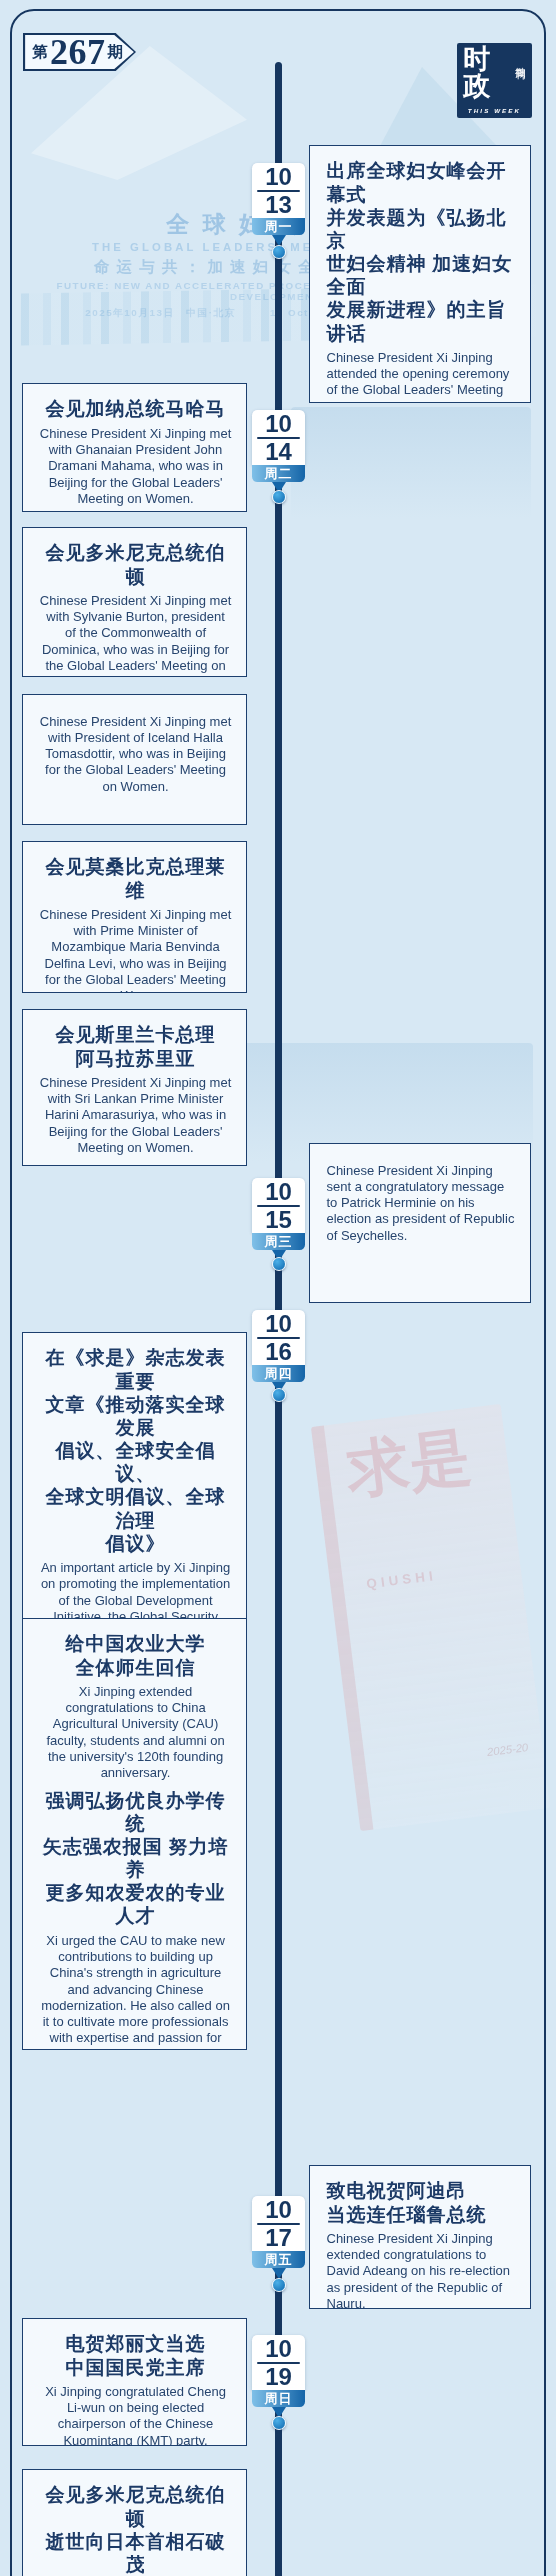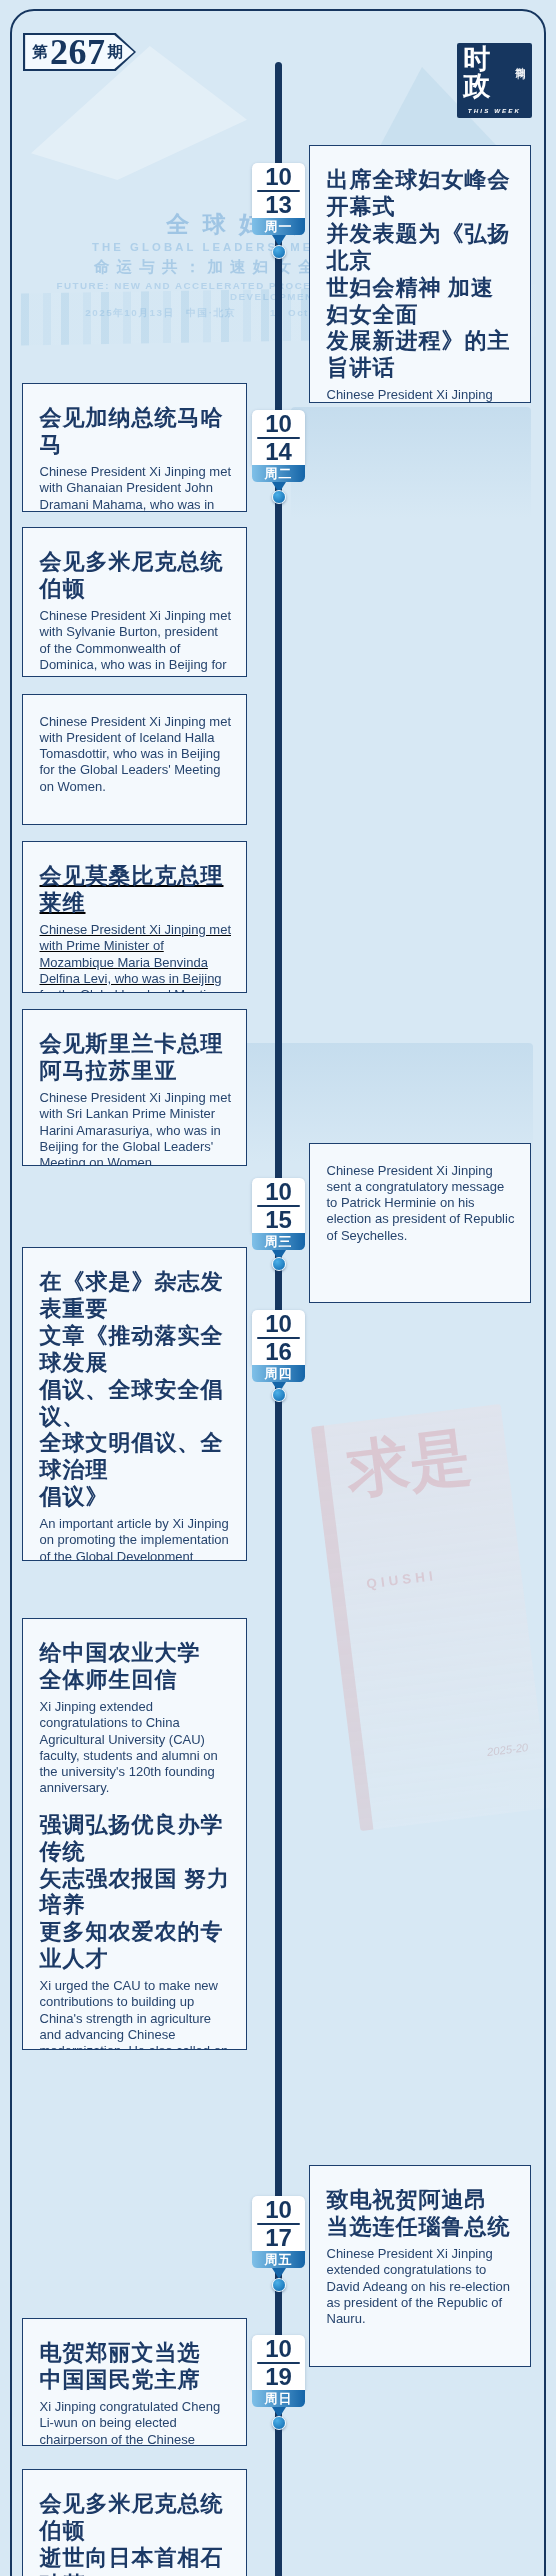--- a/index.html
+++ b/index.html
@@ -49,24 +49,24 @@
   .m-div{height:2.1px;background:#16365f;border-radius:1px;margin:1.5px 5.2px;}
   .m-ribbon{height:17.5px;line-height:17.5px;border-radius:0 0 5.2px 5.2px;
     background:linear-gradient(90deg,#7fc0e8,#1565a8);
     color:#fff;font-size:13px;font-weight:bold;letter-spacing:1px;}
   .m-pointer{width:0;height:0;margin:0 auto;
     border-left:7.7px solid transparent;border-right:7.7px solid transparent;
     border-top:11.3px solid #1565a8;}
   
   .card{position:absolute;z-index:4;background:#f4f9fd;border:1.5px solid #1c3f6e;
     box-sizing:border-box;padding:13.4px 14.4px 9.3px 16.5px;overflow:hidden;}
-  .card.left{left:22px;width:225px;}
+  .card.left{left:22px;width:225px;text-align:center;}
   .card.right{left:309px;width:222px;}
   .c-title{font-family:"Liberation Serif","DejaVu Serif",serif;font-weight:bold;
-    color:#1c3a66;font-size:22px;line-height:1.22;letter-spacing:1px;white-space:pre-line;margin-top:8px;}
+    color:#1c3a66;font-size:19px;line-height:1.22;letter-spacing:1px;white-space:pre-line;}
   .c-en{margin-top:5.2px;color:#27456e;font-size:13px;line-height:1.25;}
   .c-gap{height:7.2px;}
   
   .wm{position:absolute;z-index:1;}
   .wm-summit{left:15.5px;top:209px;width:520px;text-align:center;color:#a9cbe6;}
   .wm-summit .l1{font-size:23px;letter-spacing:13.4px;color:#9fc5e4;font-family:"Liberation Serif",serif;font-weight:bold;}
   .wm-summit .l2{font-size:11.3px;letter-spacing:3.1px;font-weight:bold;color:#aecfe9;margin-top:1px;}
   .wm-summit .l3{font-size:15.5px;letter-spacing:7.2px;color:#a9cbe6;font-family:"Liberation Serif",serif;font-weight:bold;margin-top:4.1px;}
   .wm-summit .l4{font-size:9.8px;letter-spacing:1.5px;font-weight:bold;color:#b4d2ea;margin-top:2.1px;}
   .wm-summit .l5{font-size:9.8px;letter-spacing:1.5px;color:#b4d2ea;margin-top:5.2px;font-weight:bold;}
@@ -219,57 +219,57 @@
 
   <div class="card left" style="top:527px;height:150px;">
     <div class="c-title">会见多米尼克总统伯顿</div>
     <div class="c-en">Chinese President Xi Jinping met with Sylvanie Burton, president of the Commonwealth of Dominica, who was in Beijing for the Global Leaders' Meeting on Women.</div>
   </div>
 
   <div class="card left" style="top:694px;height:131px;">
     <div class="c-en">Chinese President Xi Jinping met with President of Iceland Halla Tomasdottir, who was in Beijing for the Global Leaders' Meeting on Women.</div>
   </div>
 
-  <div class="card left" style="top:841px;height:152px;text-decoration:underline;">
+  <div class="card left" style="top:841px;height:152px;">
     <div class="c-title">会见莫桑比克总理莱维</div>
     <div class="c-en">Chinese President Xi Jinping met with Prime Minister of Mozambique Maria Benvinda Delfina Levi, who was in Beijing for the Global Leaders' Meeting on Women.</div>
   </div>
 
   <div class="card left" style="top:1009px;height:157px;">
     <div class="c-title">会见斯里兰卡总理
 阿马拉苏里亚</div>
     <div class="c-en">Chinese President Xi Jinping met with Sri Lankan Prime Minister Harini Amarasuriya, who was in Beijing for the Global Leaders' Meeting on Women.</div>
   </div>
 
   <div class="card right" style="top:1143px;height:160px;">
     <div class="c-en">Chinese President Xi Jinping sent a congratulatory message to Patrick Herminie on his election as president of Republic of Seychelles.</div>
   </div>
 
-  <div class="card left" style="top:1247px;height:314px;">
+  <div class="card left" style="top:1332px;height:314px;">
     <div class="c-title">在《求是》杂志发表重要
 文章《推动落实全球发展
 倡议、全球安全倡议、
 全球文明倡议、全球治理
 倡议》</div>
     <div class="c-en">An important article by Xi Jinping on promoting the implementation of the Global Development Initiative, the Global Security Initiative, the Global Civilization Initiative, and the Global Governance Initiative was published in this year's 20th issue of the Qiushi Journal, a flagship magazine of the CPC Central Committee.</div>
   </div>
 
   <div class="card left" style="top:1618px;height:432px;">
     <div class="c-title">给中国农业大学
 全体师生回信</div>
     <div class="c-en">Xi Jinping extended congratulations to China Agricultural University (CAU) faculty, students and alumni on the university's 120th founding anniversary.</div>
     <div class="c-gap"></div>
     <div class="c-title">强调弘扬优良办学传统
 矢志强农报国 努力培养
 更多知农爱农的专业人才</div>
     <div class="c-en">Xi urged the CAU to make new contributions to building up China's strength in agriculture and advancing Chinese modernization. He also called on it to cultivate more professionals with expertise and passion for agriculture.</div>
   </div>
 
 
-  <div class="card right" style="top:2165px;height:202px;">
+  <div class="card right" style="top:2165px;height:144px;">
     <div class="c-title">致电祝贺阿迪昂
 当选连任瑙鲁总统</div>
     <div class="c-en">Chinese President Xi Jinping extended congratulations to David Adeang on his re-election as president of the Republic of Nauru.</div>
   </div>
 
   <div class="card left" style="top:2318px;height:128px;">
     <div class="c-title">电贺郑丽文当选
 中国国民党主席</div>
     <div class="c-en">Xi Jinping congratulated Cheng Li-wun on being elected chairperson of the Chinese Kuomintang (KMT) party.</div>
   </div>

